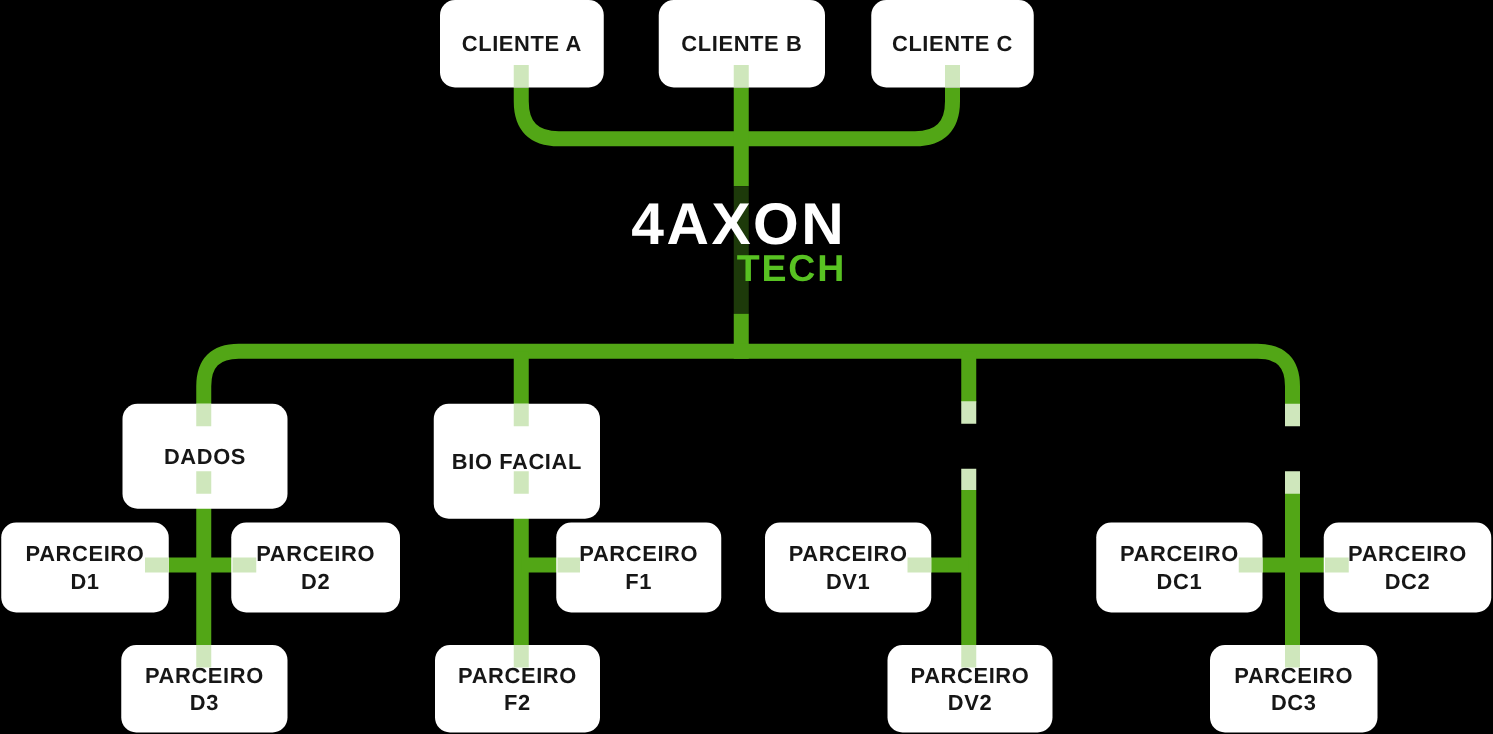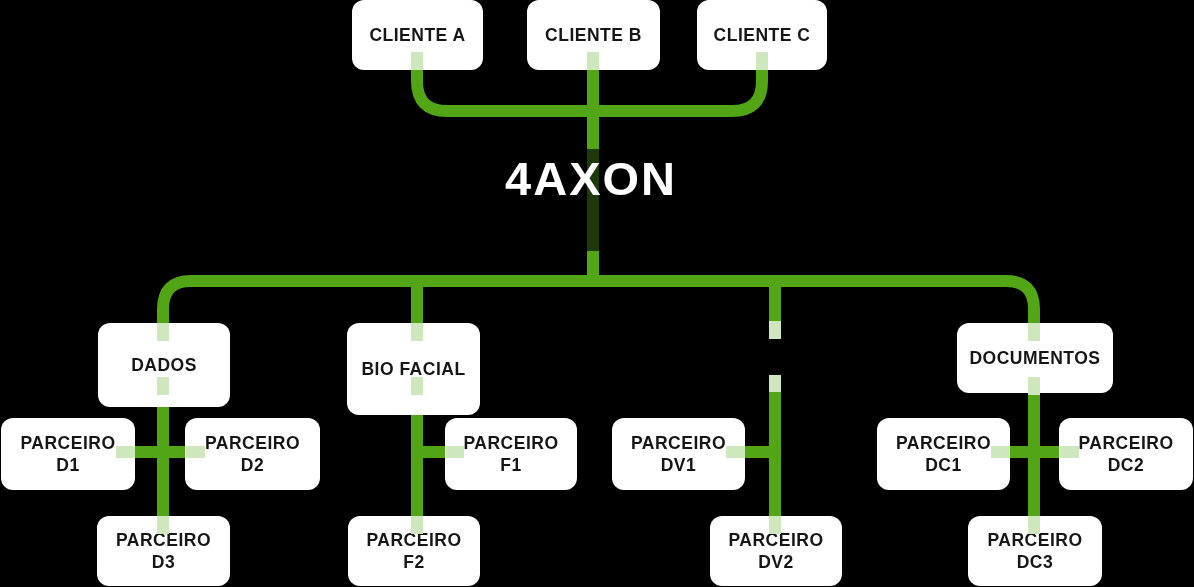--- a/index.html
+++ b/index.html
@@ -93,23 +93,20 @@
   <div class="node n-cliente-c">
     <span>CLIENTE C</span>
   </div>
 
   <div class="node n-dados">
     <span>DADOS</span>
   </div>
   <div class="node n-bio-facial">
     <span>BIO FACIAL</span>
   </div>
-  <div class="node n-documentos">
-    <span>DOCUMENTOS</span>
-  </div>
 
   <div class="node n-d1">
     <span>PARCEIRO</span>
     <span>D1</span>
   </div>
   <div class="node n-d2">
     <span>PARCEIRO</span>
     <span>D2</span>
   </div>
   <div class="node n-d3">
@@ -166,15 +163,16 @@
   <div class="stub" style="left:991px;top:446px;width:19px;height:12px;"></div>
   <div class="stub" style="left:1060px;top:446px;width:19px;height:12px;"></div>
 
   <div class="stub" style="left:157px;top:516px;width:12px;height:18px;"></div>
   <div class="stub" style="left:411px;top:516px;width:12px;height:18px;"></div>
   <div class="stub" style="left:769px;top:516px;width:12px;height:18px;"></div>
   <div class="stub" style="left:1028px;top:516px;width:12px;height:18px;"></div>
 
   <div class="logo">
     <div class="brand">4AXON</div>
+    <div class="sub">TECH</div>
   </div>
 
 </div>
 
 </body></html>

